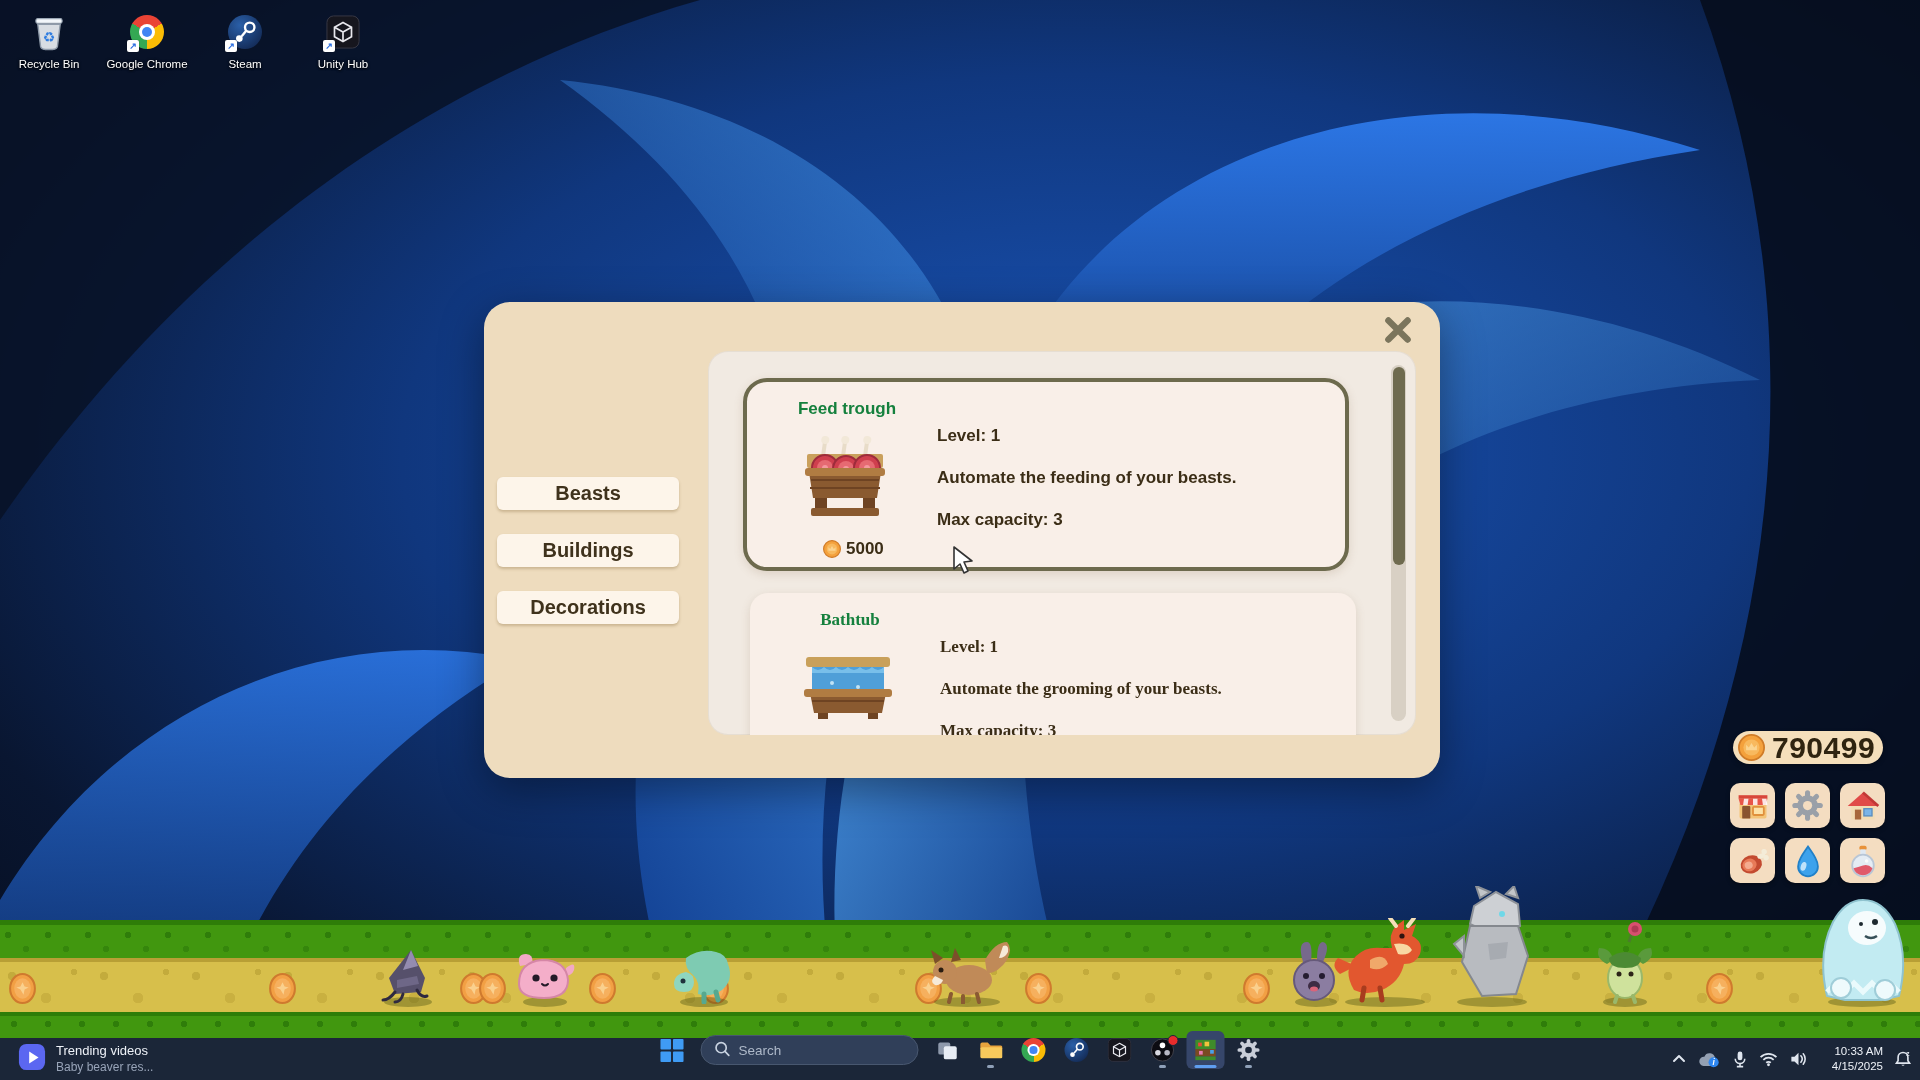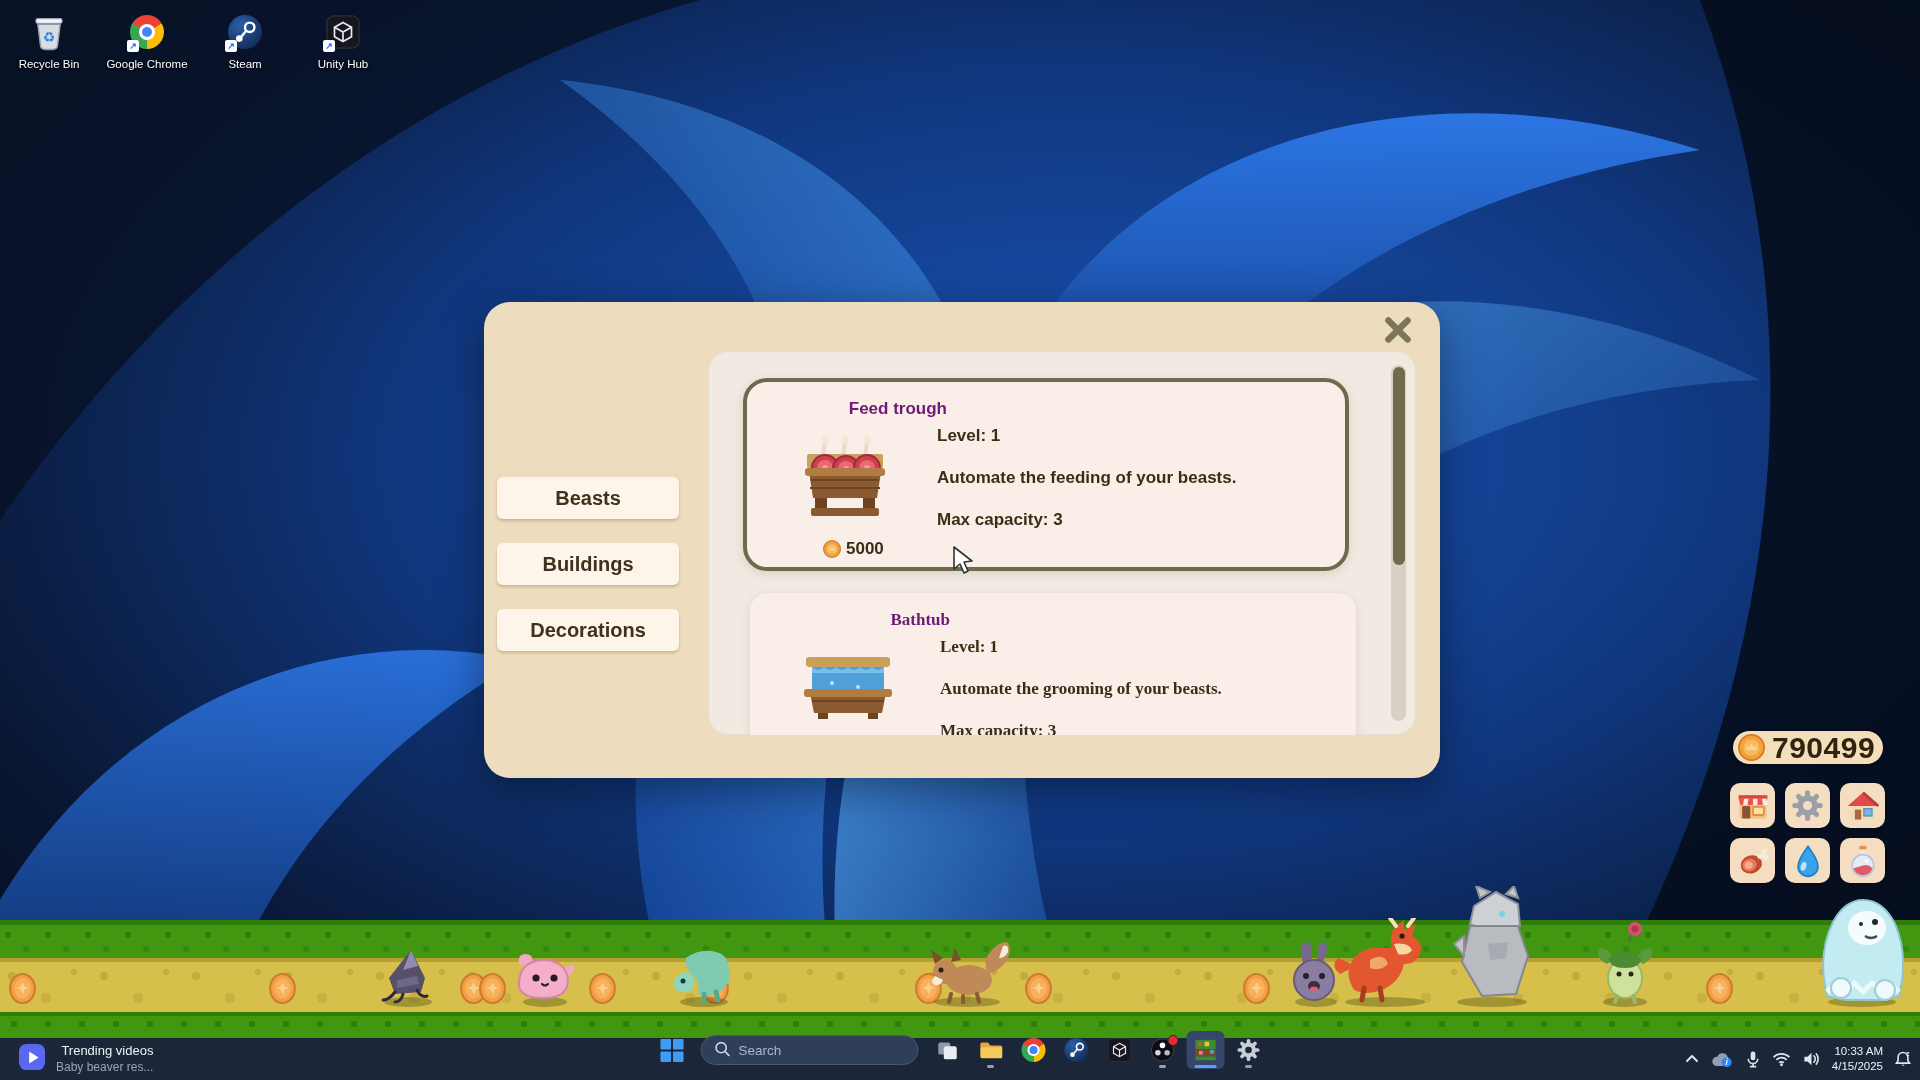--- a/index.html
+++ b/index.html
@@ -29,58 +29,58 @@
   .grass-bottom { height:26px; background:#41970f; border-top:4px solid #2e7d08;
     background-image:radial-gradient(circle at 14px 8px, #2f7d0a 3px, transparent 3.5px); background-size:34px 22px; }
   .coin-sprite { position:absolute; bottom:34px; width:27px; height:31px; }
   .creature { position:absolute; }
   .creature-shadow { position:absolute; bottom:31px; height:10px; background:rgba(70,80,15,.38); border-radius:50%; }
 
   
   .dialog { position:absolute; left:484px; top:302px; width:956px; height:476px; background:#eedcbe; border-radius:26px; box-shadow:0 12px 44px rgba(0,0,0,.4); z-index:10; }
   .close-btn { position:absolute; top:12px; right:26px; width:32px; height:32px; cursor:pointer; }
   .shop-tabs { position:absolute; left:13px; top:175px; width:182px; display:flex; flex-direction:column; gap:24px; }
-  .tab { height:42px; background:#fdf5ea; border-radius:6px; display:flex; align-items:center; justify-content:center; font-size:20px; font-weight:700; color:#3f321c; box-shadow:0 2px 3px rgba(120,90,40,.3); cursor:pointer; }
+  .tab { height:33px; background:#fdf5ea; border-radius:6px; display:flex; align-items:center; justify-content:center; font-size:20px; font-weight:700; color:#3f321c; box-shadow:0 2px 3px rgba(120,90,40,.3); cursor:pointer; }
   .panel { position:absolute; left:224px; top:49px; width:708px; height:384px; background:#f1eae2; border-radius:20px; overflow:hidden; box-shadow:inset 0 0 0 1px rgba(160,140,110,.12); }
   .scrollbar { position:absolute; right:10px; top:14px; width:15px; height:356px; background:#d8d0c4; border-radius:8px; }
   .scroll-thumb { position:absolute; top:2px; left:1.5px; width:12px; height:198px; background:#6f6b4f; border-radius:7px; }
   .card { position:absolute; left:35px; width:606px; height:193px; background:#f9efe8; border-radius:24px; box-shadow:0 3px 10px rgba(140,110,80,.2); }
   .card.selected { border:4px solid #6d6a4d; }
   .card-1 { top:27px; }
   .card-2 { left:42px; top:242px; height:230px; border-radius:18px;font-family:Liberation Serif, serif; }
-  .card-title { position:absolute; left:0; top:17px; width:200px; text-align:right; font-weight:700; font-size:17px; color:#701a75; }
+  .card-title { position:absolute; left:0; top:17px; width:200px; text-align:center; font-weight:700; font-size:17px; color:#15803d; }
   .card-icon { position:absolute; left:48px; top:50px; width:102px; height:92px; }
   .card-price { position:absolute; left:76px; top:157px; display:flex; align-items:center; gap:5px; font-weight:700; font-size:17px; color:#3b2d16; }
   .card-right { position:absolute; left:190px; top:44px; display:flex; flex-direction:column; gap:22px; font-weight:700; font-size:17px; color:#3b2d16; }
   .buy-btn { position:absolute; left:366px; top:437px; width:421px; height:28px; background:#fdf5ec; border-radius:7px; display:flex; align-items:center; justify-content:center; gap:4px; font-size:19px; font-weight:700; color:#3b2d16; box-shadow:0 2px 3px rgba(120,90,40,.35); cursor:pointer; }
 
   
   .hud-pill { position:absolute; left:1733px; top:731px; width:150px; height:33px; border-radius:17px; background:#f5dfbb; display:flex; align-items:center; gap:7px; padding:0 10px 0 5px; box-shadow:0 2px 5px rgba(0,0,0,.3); z-index:5; }
   .hud-coins { font-size:30px; font-weight:700; color:#2f2410; letter-spacing:.5px; }
   .hud-grid { position:absolute; left:1730px; top:783px; display:grid; grid-template-columns:repeat(3,45px); grid-auto-rows:45px; gap:10px; z-index:5; }
   .hud-btn { width:45px; height:45px; border-radius:10px; background:#f4ddc1; display:flex; align-items:center; justify-content:center; box-shadow:0 2px 4px rgba(0,0,0,.35); cursor:pointer; }
 
   
   .taskbar { position:absolute; left:0; right:0; bottom:0; height:42px; background:#1b2638; z-index:20; }
-  .tb-widget { position:absolute; left:10px; top:0; height:42px; display:flex; align-items:center; gap:10px; padding:0 8px; cursor:pointer;text-align:right; }
+  .tb-widget { position:absolute; left:10px; top:0; height:42px; display:flex; align-items:center; gap:10px; padding:0 8px; cursor:pointer; }
   .widget-title { font-size:13px; color:#eef2f8; line-height:1.25; }
   .widget-sub { font-size:12px; color:#98a4b8; line-height:1.25; }
   .tb-center { position:absolute; left:50%; top:0; height:24px; transform:translateX(-50%); display:flex; align-items:center; gap:5px; }
   .tb-btn { width:38px; height:38px; border-radius:6px; display:flex; align-items:center; justify-content:center; position:relative; cursor:pointer; }
   .tb-btn.active { background:#36466a; }
   .search-pill { width:218px; height:30px; border-radius:15px; background:#303f59; border:1px solid #48576f; display:flex; align-items:center; gap:8px; padding:0 12px; margin:0 5px; }
   .search-pill input { flex:1; background:transparent; border:none; outline:none; font-size:13.5px; color:#d8e0ea; font-family:"Liberation Sans", sans-serif; }
   .search-pill input::placeholder { color:#aeb9c9; }
   .u-bar { position:absolute; bottom:1px; left:50%; transform:translateX(-50%); height:3px; border-radius:2px; }
   .u-active { width:22px; background:#5f9ef0; }
   .u-run { width:7px; background:#8fa0b8; }
   .obs-badge { position:absolute; top:4px; right:3px; width:11px; height:11px; background:#e82c2c; border-radius:50%; border:1px solid #1b2638; }
   .tray { position:absolute; right:8px; top:0; height:42px; display:flex; align-items:center; gap:11px; }
   .tray-item { display:flex; align-items:center; justify-content:center; cursor:pointer; }
-  .clock { text-align:right; font-size:11.5px; color:#eef2f8; line-height:1.3; cursor:pointer; }
+  .clock { text-align:right; font-size:11.5px; color:#eef2f8; line-height:1.3; cursor:pointer;margin-left:13px; }
 
   .cursor { position:absolute; left:952px; top:545px; z-index:50; pointer-events:none; }
 </style>
 </head>
 <body>
 
 <div class="stage">
 
   <svg class="wallpaper" viewBox="0 0 1920 1080" preserveAspectRatio="none">
     <defs>

